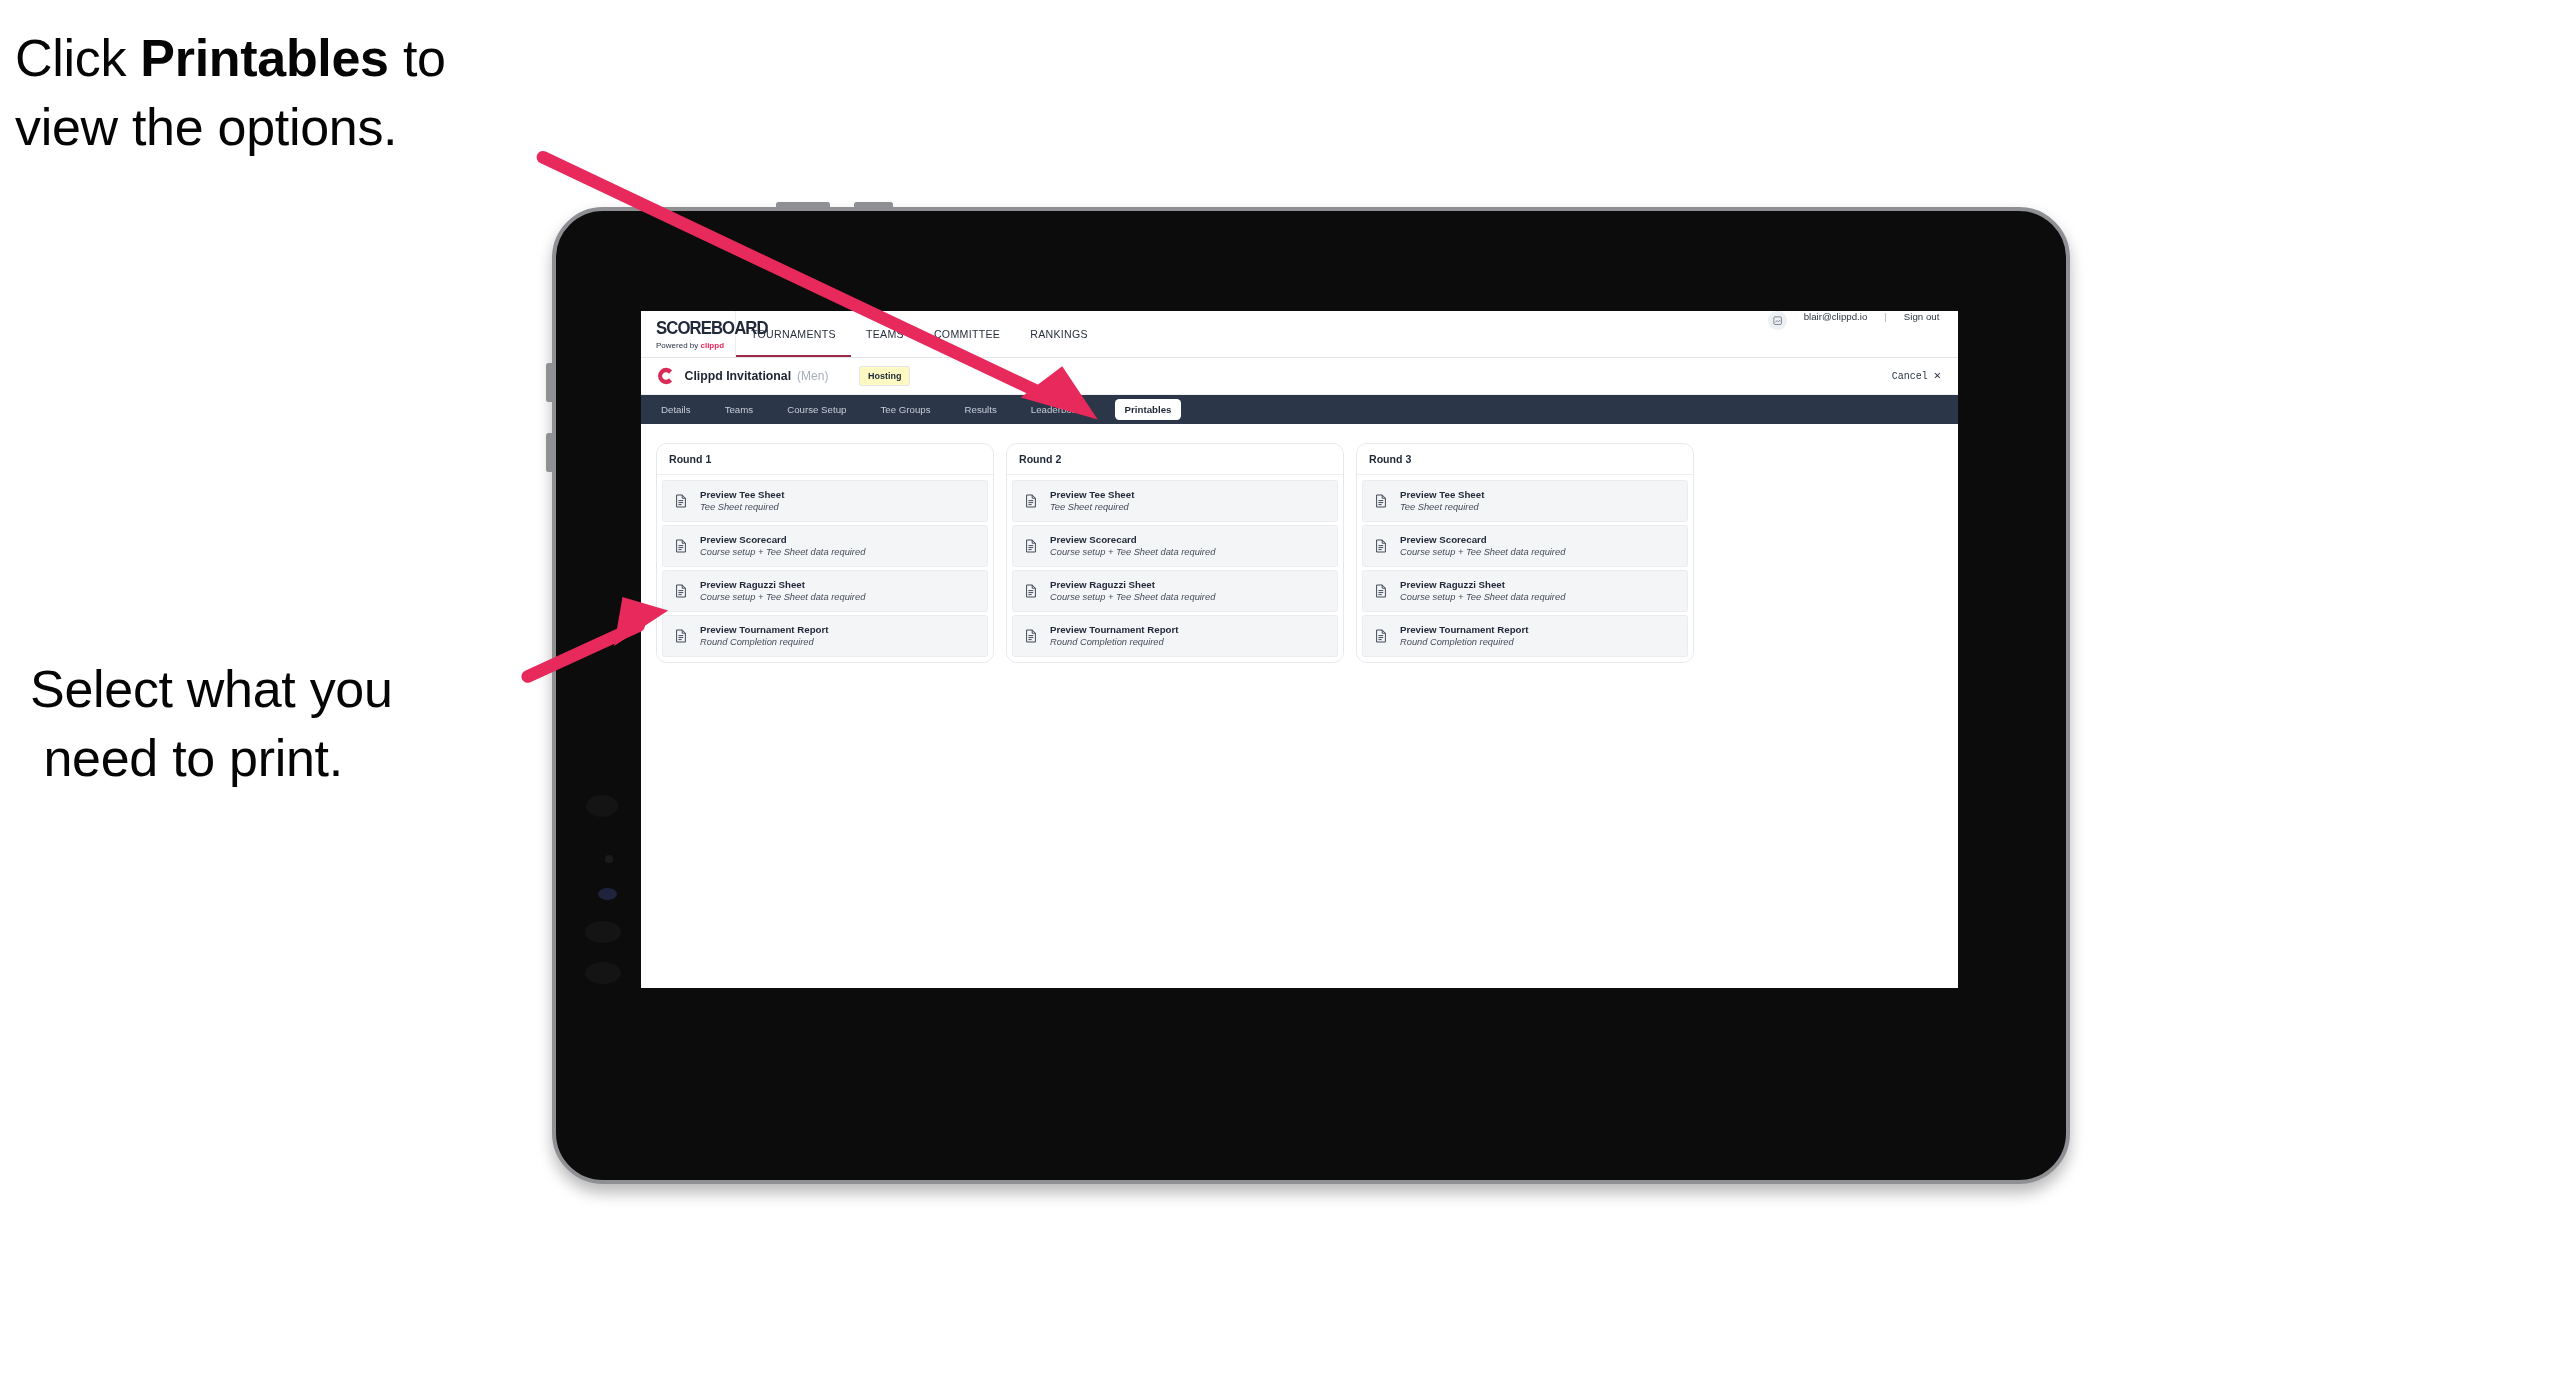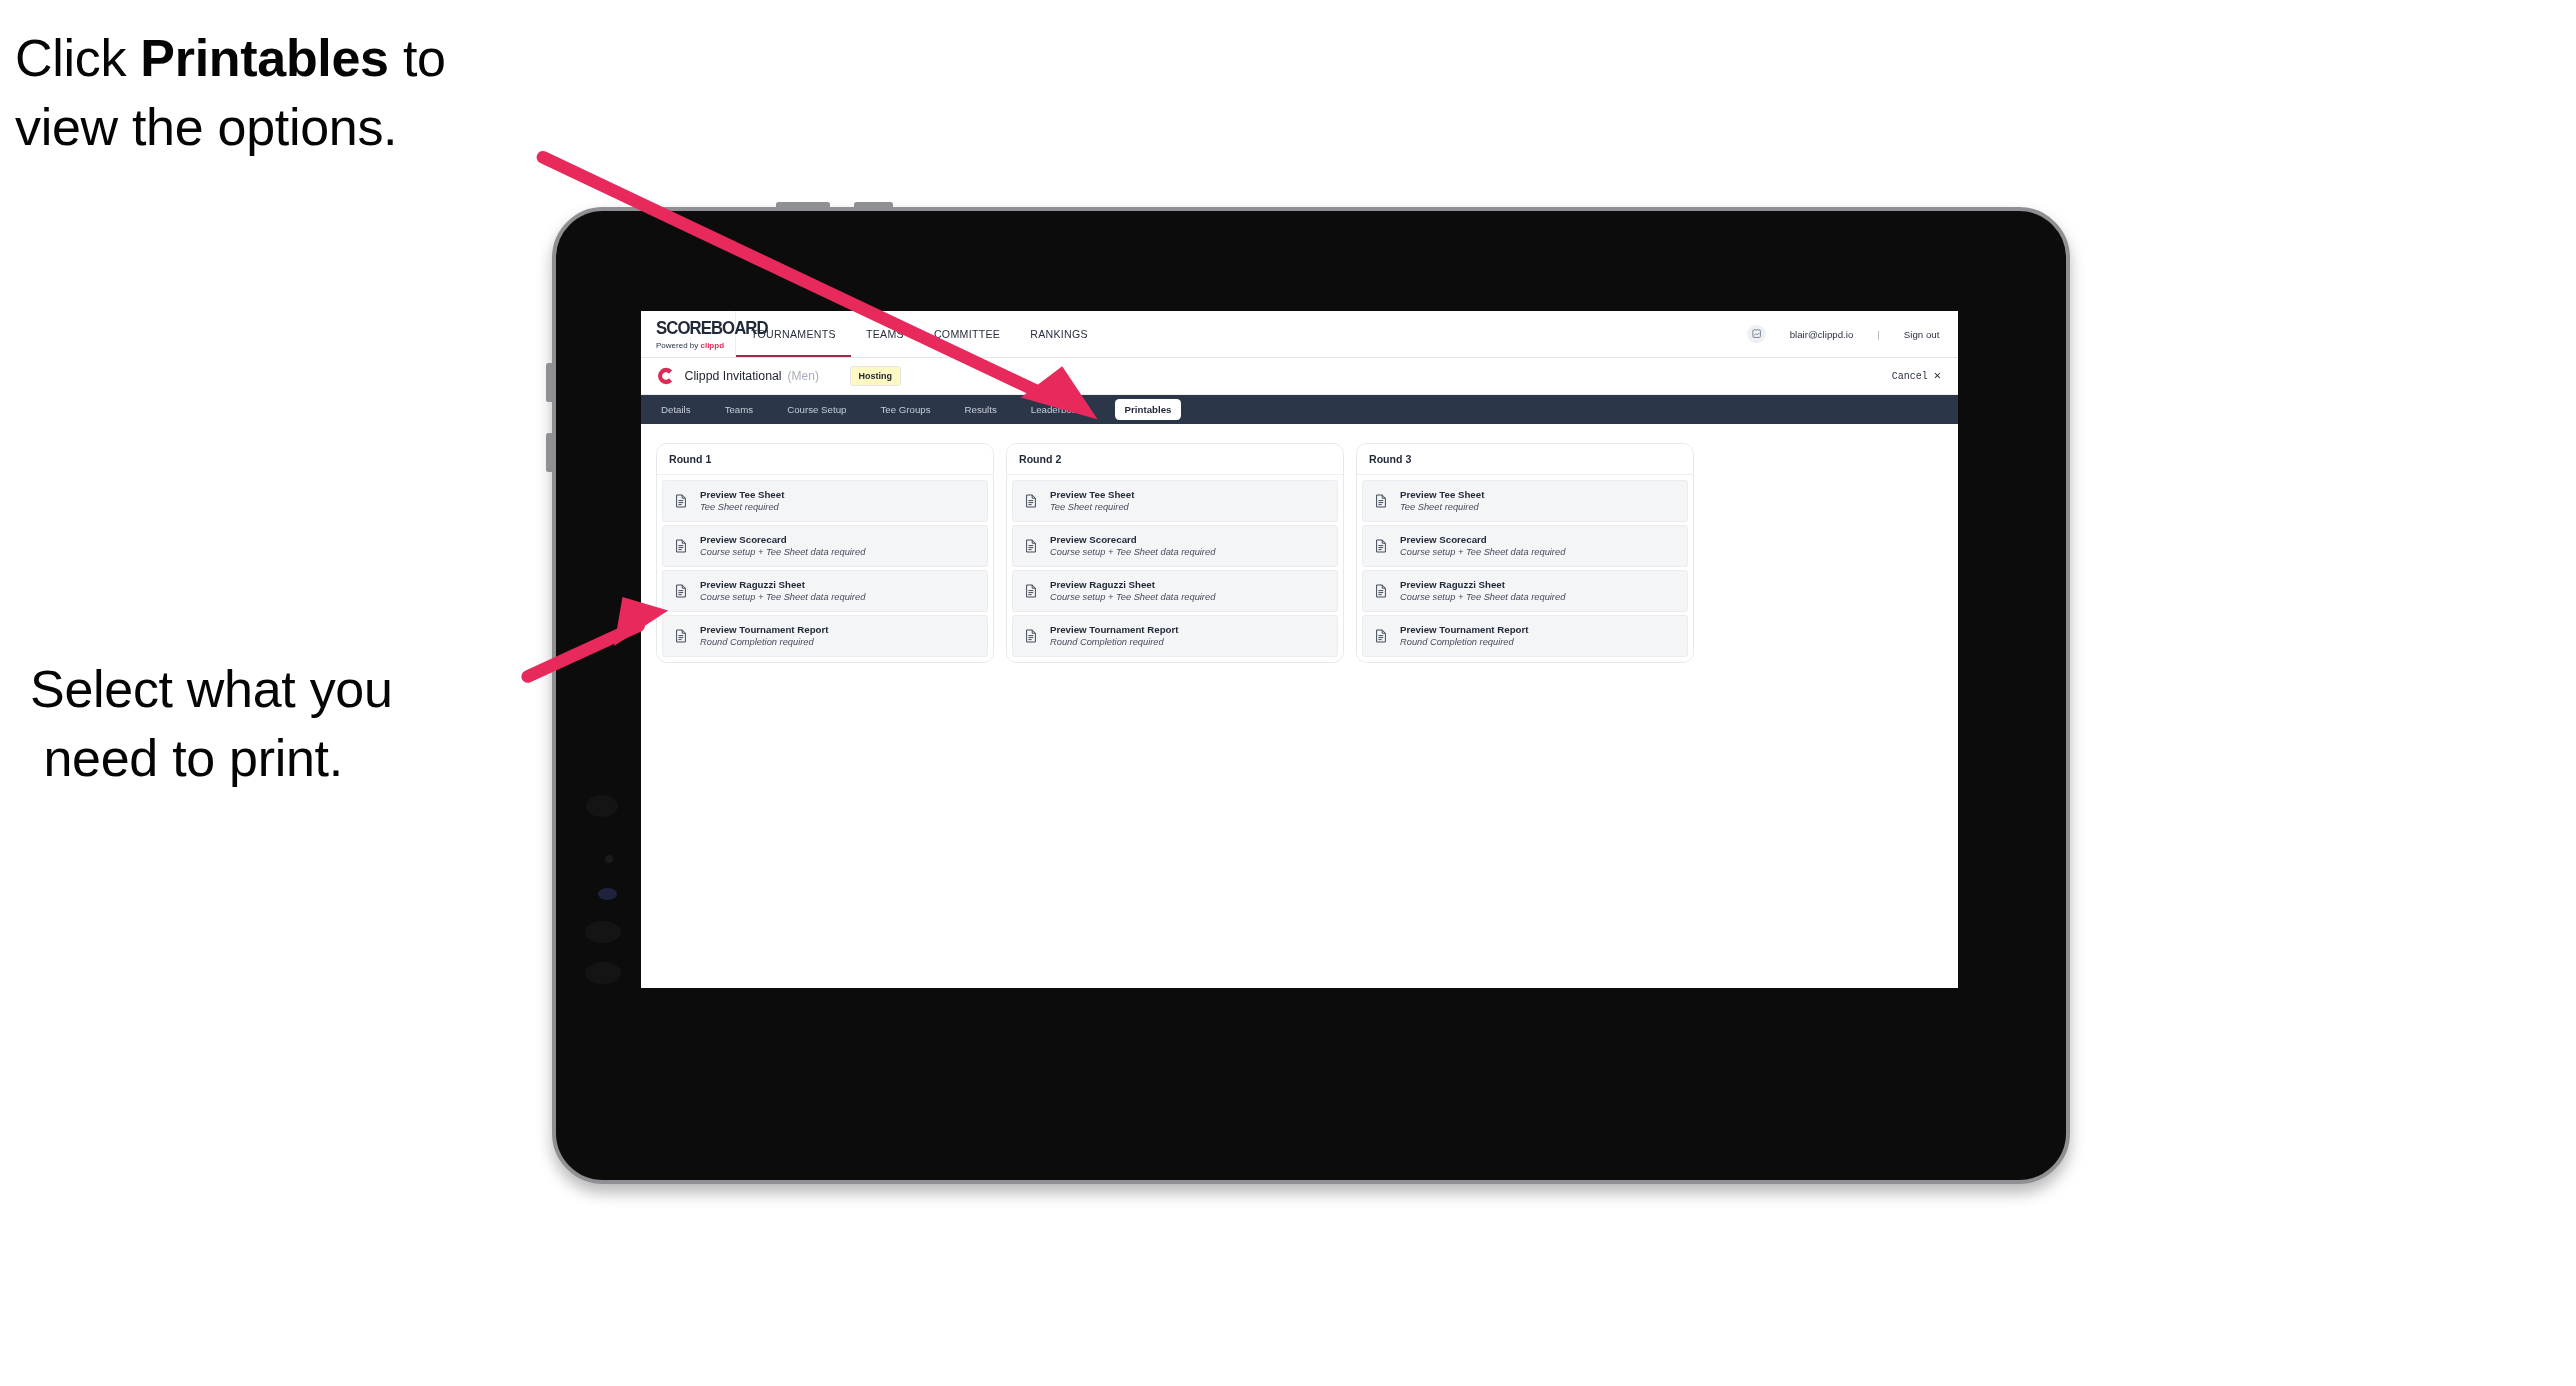--- a/index.html
+++ b/index.html
@@ -105,21 +105,21 @@
     cursor: pointer;
     white-space: nowrap;
   }
   .navtab.active::after {
     content:""; position: absolute; left: 0; right: 0; bottom: 0;
     height: 2.1px; background: #9d2b48;
   }
 
   #acct {
     margin-left: auto;
-    display: flex; align-items: center; gap: 24px;
+    display: flex; gap: 17px;
     padding-right: 18.6px;
     font-size: 9.7px; color: #2b3342;
   }
   #avatar {
     width: 18.6px; height: 18.6px; border-radius: 50%;
     background: #eef0f4; display: flex; align-items: center; justify-content: center;
   }
   #avatar svg { display:block; }
   #acct .sep { color: #aab0bb; }
   #acct .signout { cursor: pointer; }
@@ -130,21 +130,21 @@
     background: #fff;
     display: flex; align-items: center;
     padding: 0 17px 0 13.5px;
     border-bottom: 0.8px solid #eceef1;
     position: relative;
   }
   #clogo {
     width: 20px; height: 20px; margin-right: 10px;
     display:flex; align-items:center; justify-content:center;
   }
-  #tour-title { font-size: 12.3px; color: #1d2331; font-weight: 400; }
+  #tour-title { font-size: 12.3px; color: #1d2331; font-weight: 700; }
   #tour-gender { font-size: 12px; color: #a7adbb; margin-left: 6px; }
   #hosting {
     margin-left: 31px;
     font-size: 9px; font-weight: 700; color: #222a3a;
     border: 0.8px solid #e2e4e9;
     border-radius: 2.5px;
     padding: 4.2px 7.6px;
     background: #fef9c3;
   }
   #cancel {

